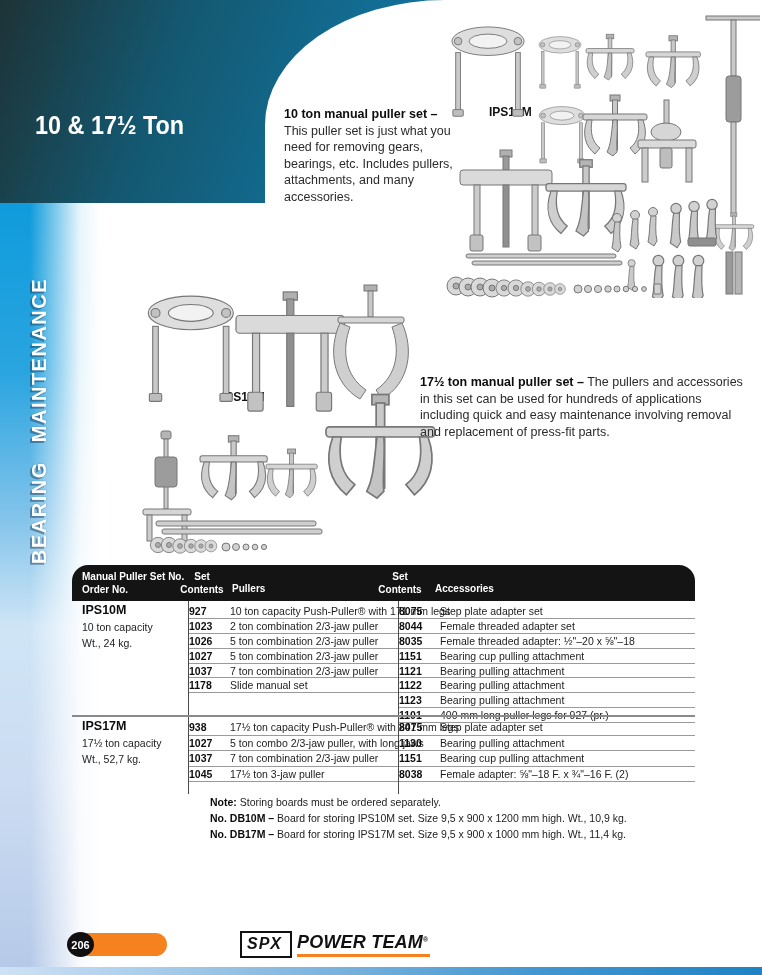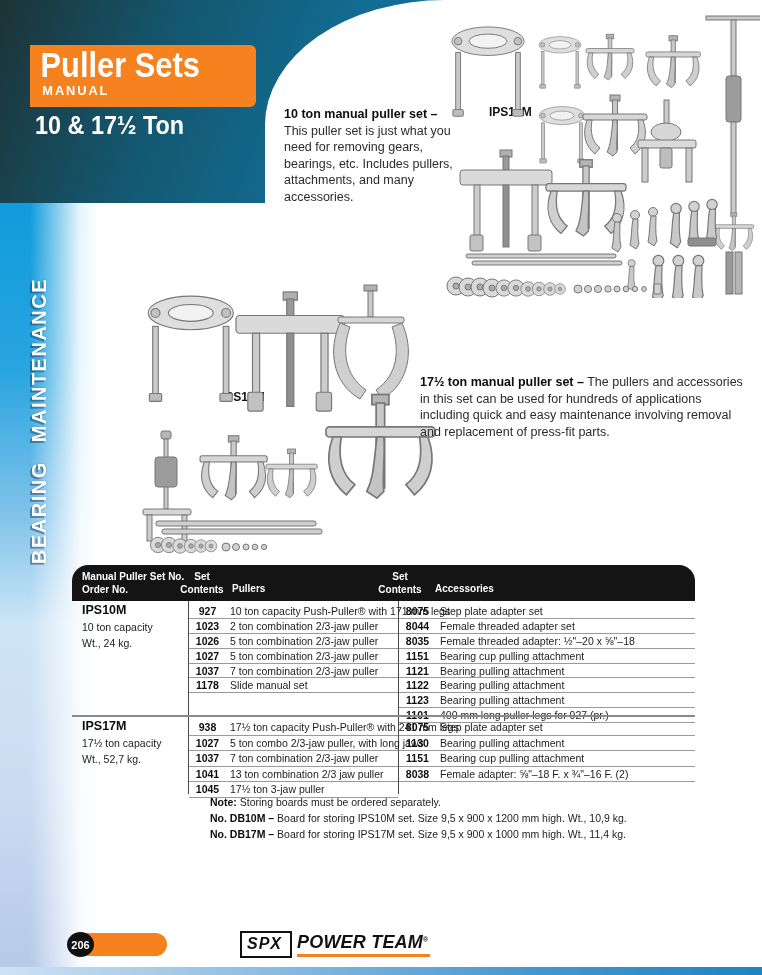--- a/index.html
+++ b/index.html
@@ -66,21 +66,21 @@
   .ono{font-weight:bold;font-size:12.5px;margin-bottom:3px;color:#0d0d0d;}
   .ocap{font-size:10.5px;line-height:15.5px;}
   .list{position:absolute;}
   .pull1{left:117px;top:39px;width:209px;}
   .acc1 {left:327px;top:39px;width:296px;}
   .pull2{left:117px;top:155px;width:209px;}
   .acc2 {left:327px;top:155px;width:296px;}
   .prow{display:flex;align-items:center;border-bottom:1px solid #9a9a9a;}
   .s1 .prow{height:13.9px;}
   .s2 .prow{height:14.55px;}
-  .pnum{flex:0 0 37px;text-align:center;font-weight:bold;color:#0d0d0d;}
+  .pnum{flex:0 0 37px;text-align:left;font-weight:bold;color:#0d0d0d;}
   .pdesc{padding-left:4px;white-space:nowrap;color:#1c1c1c;}
 
   
   .notes{position:absolute;left:210px;top:794px;font-size:10.5px;line-height:16px;color:#1c1c1c;}
   .notes b{color:#0b0b0b;}
 
   
   .pagebar{position:absolute;left:74px;top:933px;width:93px;height:23px;background:#f5821f;border-radius:12px;}
   .pagenum{position:absolute;left:67px;top:932px;width:27px;height:25px;background:#101010;border-radius:50%;
         color:#fff;font-size:11px;font-weight:bold;display:flex;align-items:center;justify-content:center;}
@@ -94,24 +94,20 @@
 </head>
 <body>
 
 <div class="page">
 
   <div class="band"></div>
   <div class="white-cut"></div>
   <div class="side-strip"></div>
   <div class="bottom-strip"></div>
 
-  <div class="orange-block">
-    <div class="title">Puller Sets</div>
-    <div class="subtitle">MANUAL</div>
-  </div>
   <div class="tonnage">10 &amp; 17½ Ton</div>
   <div class="vert-label">BEARING MAINTENANCE</div>
 
   <div class="intro intro1">
     <b>10 ton manual puller set –</b>
     <span>This puller set is just what you need for removing gears, bearings, etc. Includes pullers, attachments, and many accessories.</span>
   </div>
 
   <div class="fig-label lbl10">IPS10M</div>
 
@@ -362,24 +358,20 @@
         </div>
         <div class="prow">
           <span class="pnum">1027</span>
           <span class="pdesc">5 ton combo 2/3-jaw puller, with long jaws</span>
         </div>
         <div class="prow">
           <span class="pnum">1037</span>
           <span class="pdesc">7 ton combination 2/3-jaw puller</span>
         </div>
         <div class="prow">
-          <span class="pnum">1041</span>
-          <span class="pdesc">13 ton combination 2/3 jaw puller</span>
-        </div>
-        <div class="prow">
           <span class="pnum">1045</span>
           <span class="pdesc">17½ ton 3-jaw puller</span>
         </div>
       </div>
     <div class="list s2 acc2">
         <div class="prow">
           <span class="pnum">8075</span>
           <span class="pdesc">Step plate adapter set</span>
         </div>
         <div class="prow">

